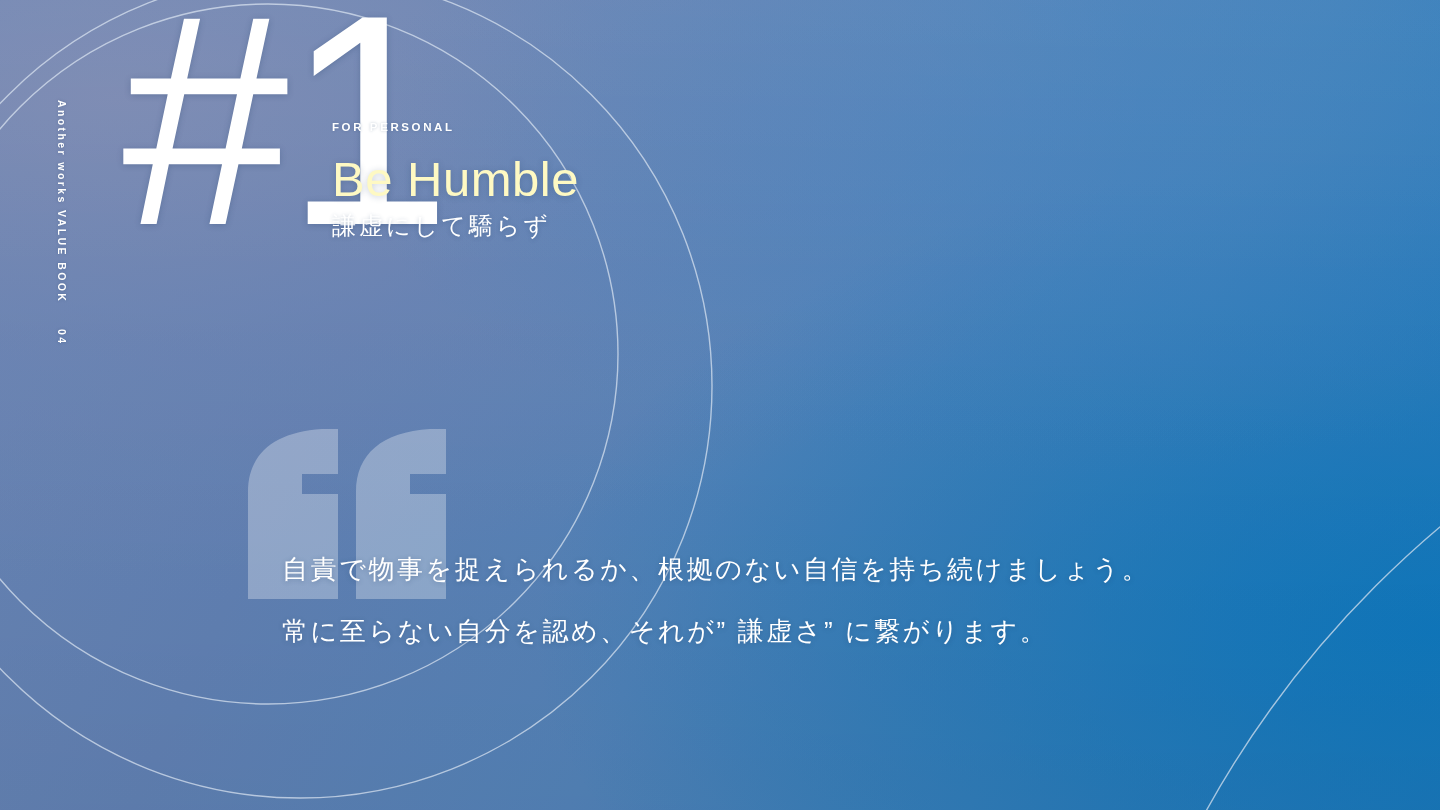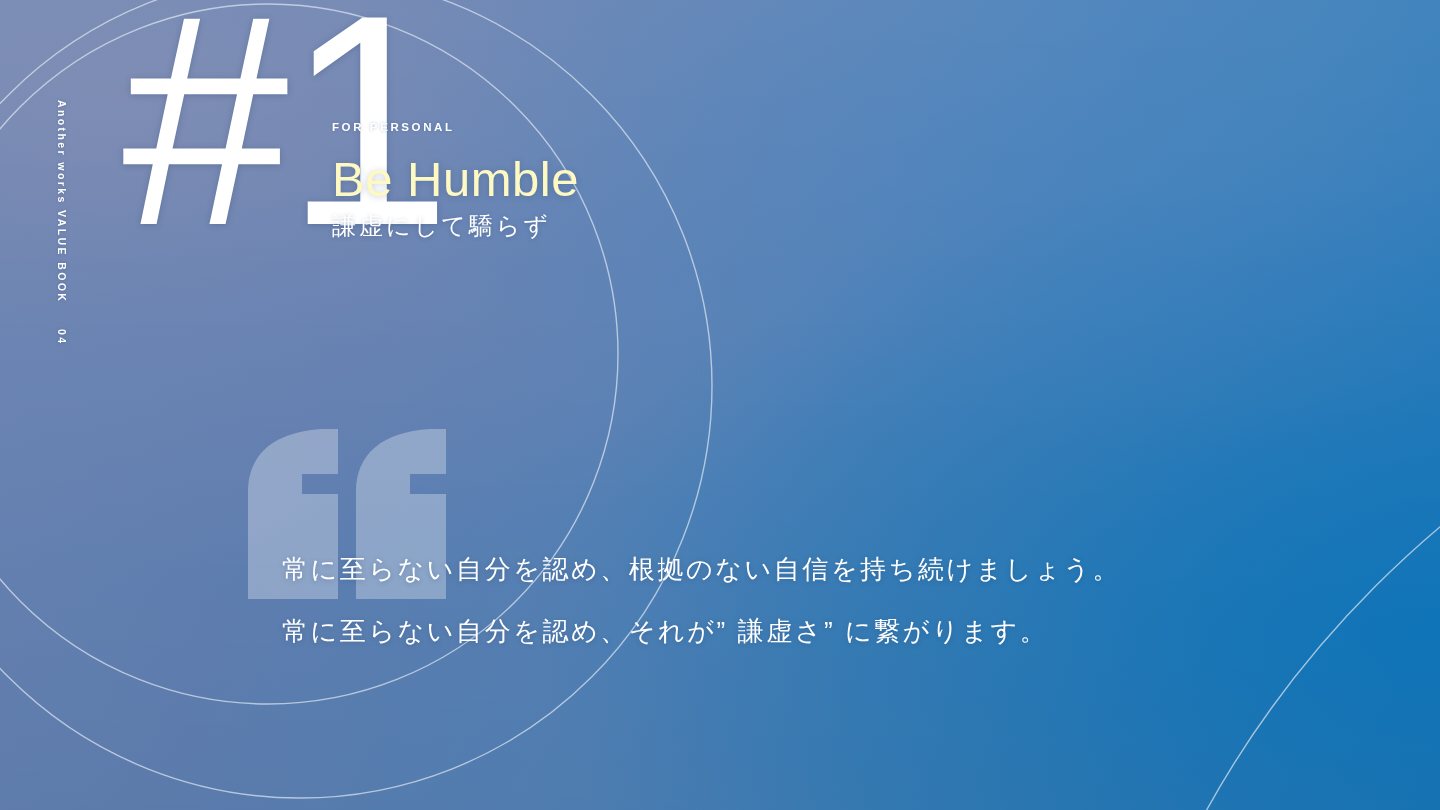--- a/index.html
+++ b/index.html
@@ -180,17 +180,17 @@
   </div>
 
   <svg class="quote-glyph" viewBox="0 0 202 172">
     <g fill="#ffffff">
       <path d="M2 64 C2 26 28 4 76 1 L92 1 L92 46 L56 46 L56 66 L92 66 L92 171 L2 171 Z"></path>
       <path d="M110 64 C110 26 136 4 184 1 L200 1 L200 46 L164 46 L164 66 L200 66 L200 171 L110 171 Z"></path>
     </g>
   </svg>
 
   <div class="body-copy">
-    <div class="line">常に至らない自分を認め、根拠のない自信を持ち続けましょう。</div>
+    <div class="line">自責で物事を捉えられるか、根拠のない自信を持ち続けましょう。</div>
     <div class="line">常に至らない自分を認め、それが” 謙虚さ” に繋がります。</div>
   </div>
 
 </div>
 
 </body></html>

